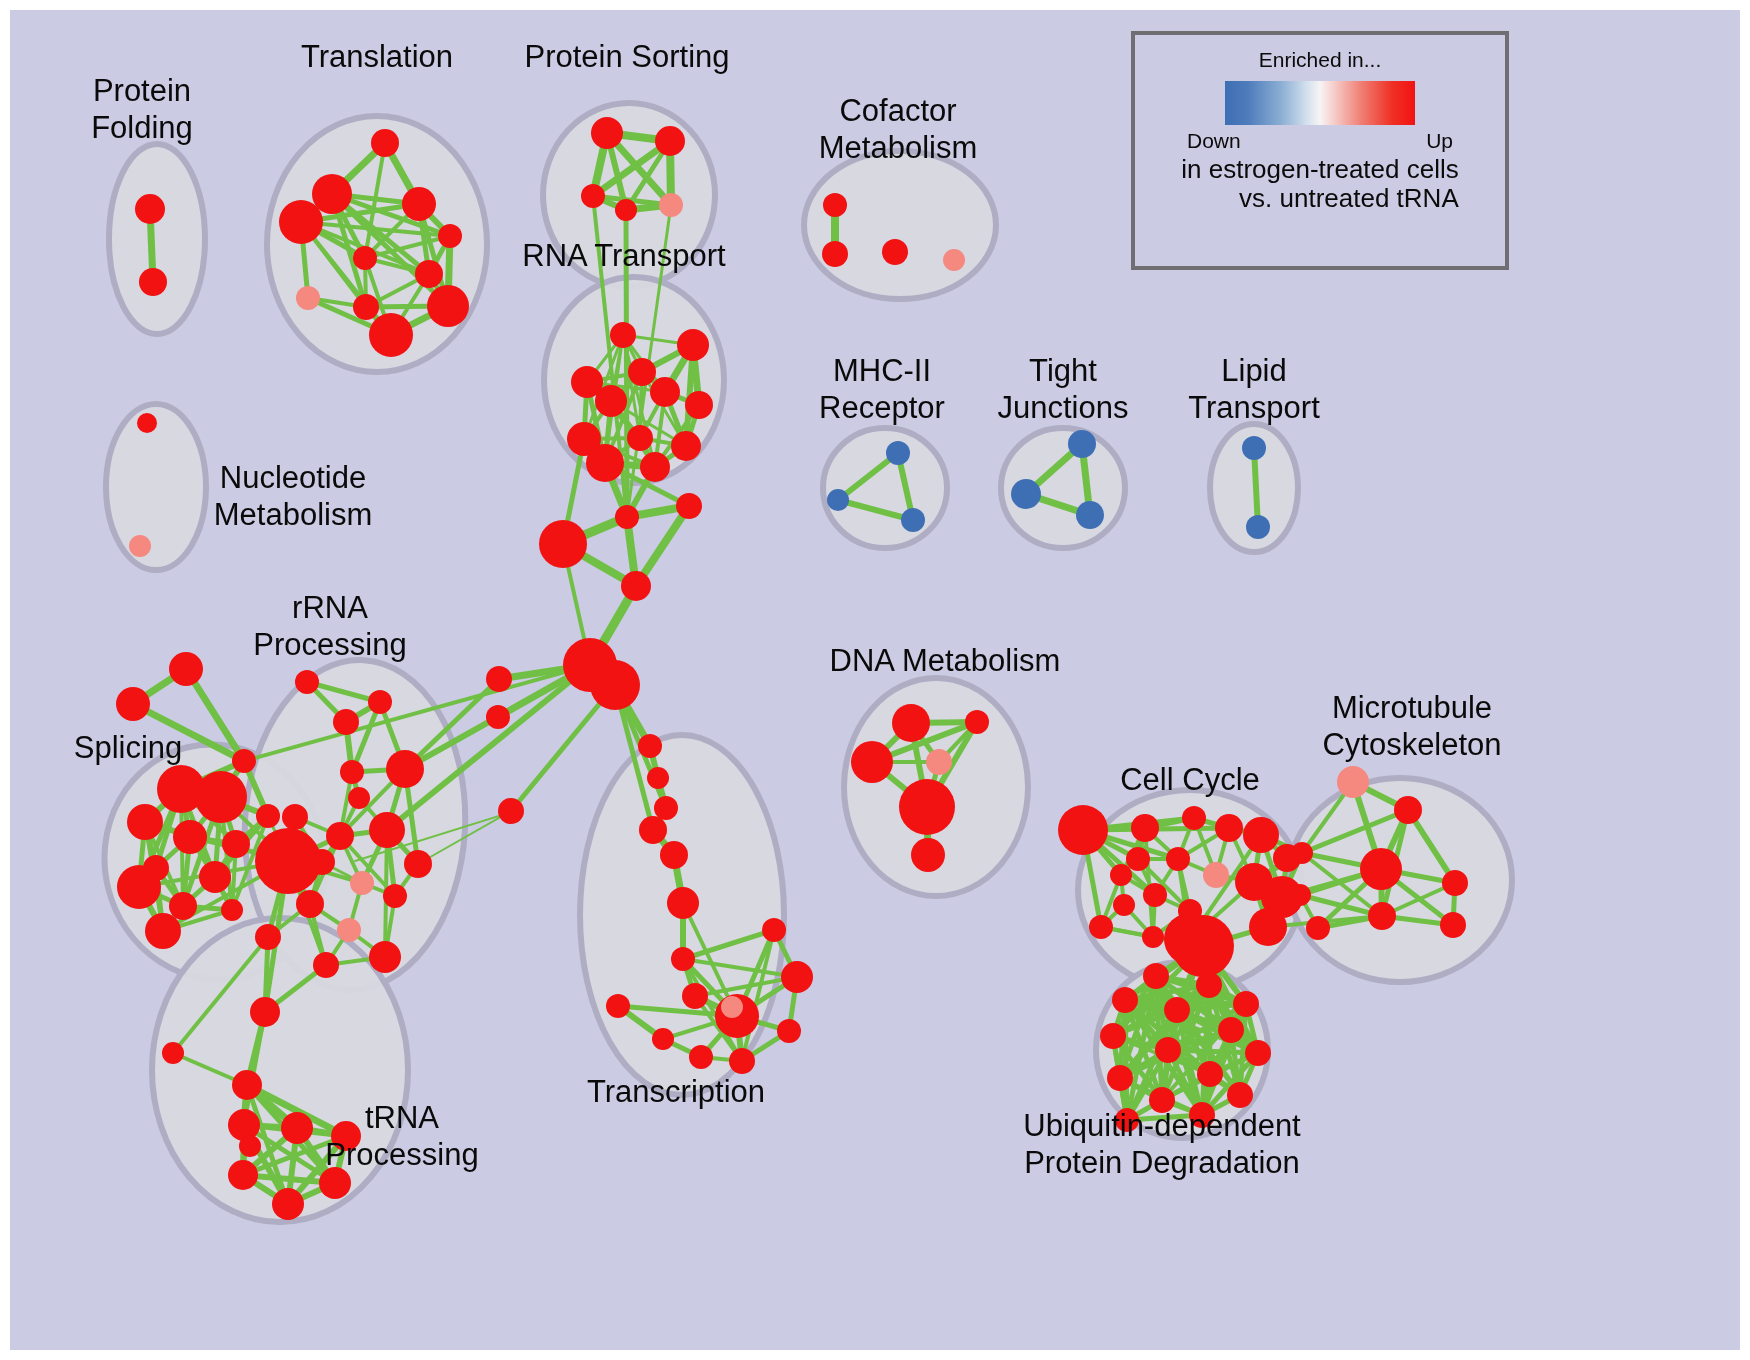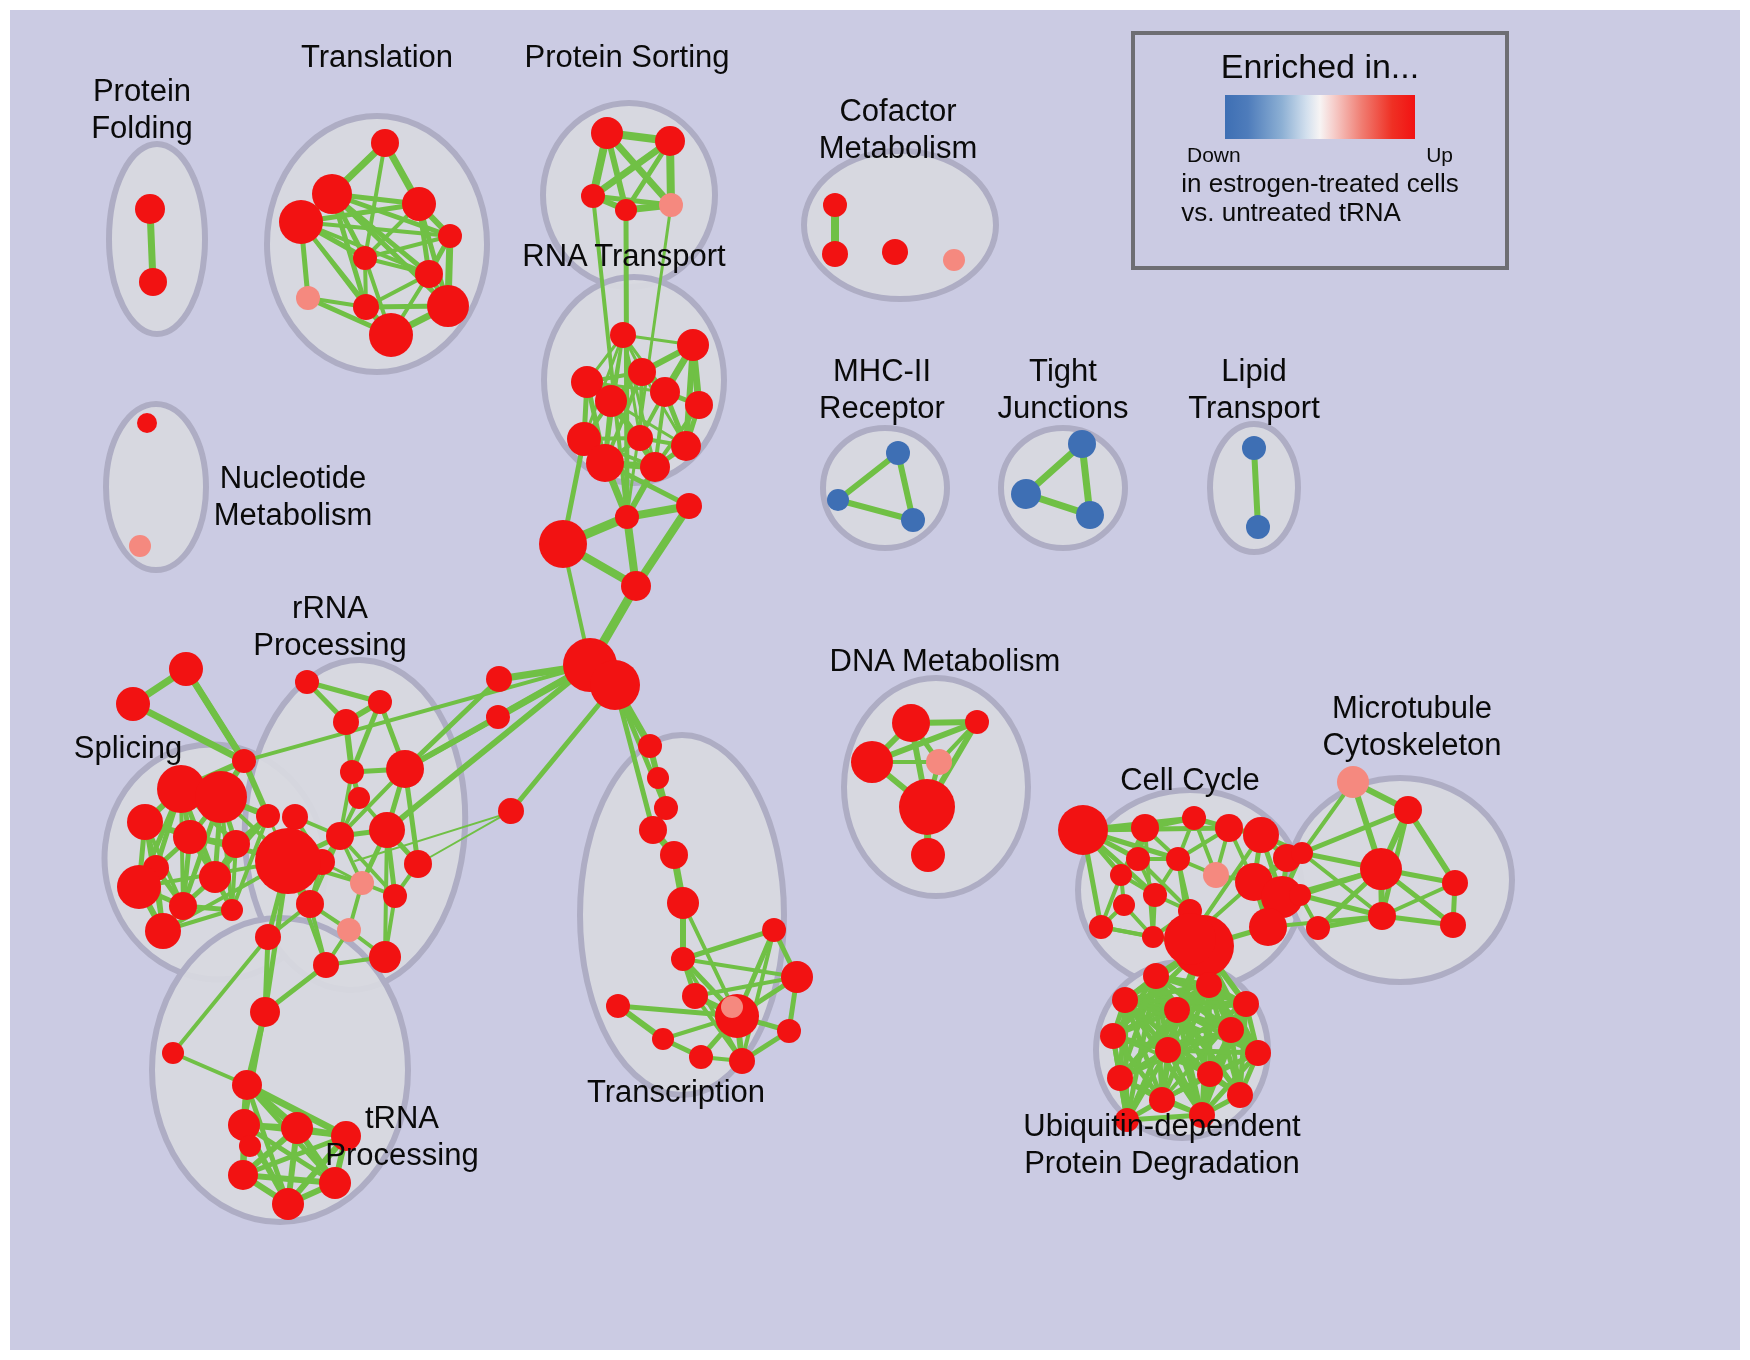--- a/index.html
+++ b/index.html
@@ -32,34 +32,34 @@
     position:absolute;
     left:1131px;top:31px;
     width:378px;height:239px;
     background:#cbcbe3;
     border:4px solid #6e6e73;
     box-sizing:border-box;
     display:flex;flex-direction:column;align-items:center;
     padding-top:14px;
   }
   #legend .leg-title{
-    font-size:34px;color:#0b0b0b;line-height:1.05;
+    font-size:21px;color:#0b0b0b;line-height:1.05;
   }
   #grad-bar{
     width:190px;height:44px;margin-top:10px;
     background:linear-gradient(to right,
        #3e6fb4 0%, #4e7cbb 12%, #8db0d4 30%, #d3e0ee 43%,
        #f7f4f4 50%, #f6cfcc 57%, #f07d72 72%, #ef3024 88%, #f21212 100%);
   }
   #leg-ends{
     width:266px;display:flex;justify-content:space-between;
     margin-top:4px;font-size:21px;color:#0b0b0b;
   }
   #leg-sub{
-    margin-top:2px;text-align:left;font-size:26px;color:#0b0b0b;line-height:1.12;
+    margin-top:2px;text-align:right;font-size:26px;color:#0b0b0b;line-height:1.12;
   }
 </style>
 </head>
 <body>
 
 <div id="canvas">
   <div id="plot">
     <svg class="net" viewBox="0 0 1730 1340">
       <g id="hulls">
           <ellipse cx="147" cy="229" rx="48" ry="95" transform="rotate(0 147 229)" class="cluster-hull"></ellipse>

